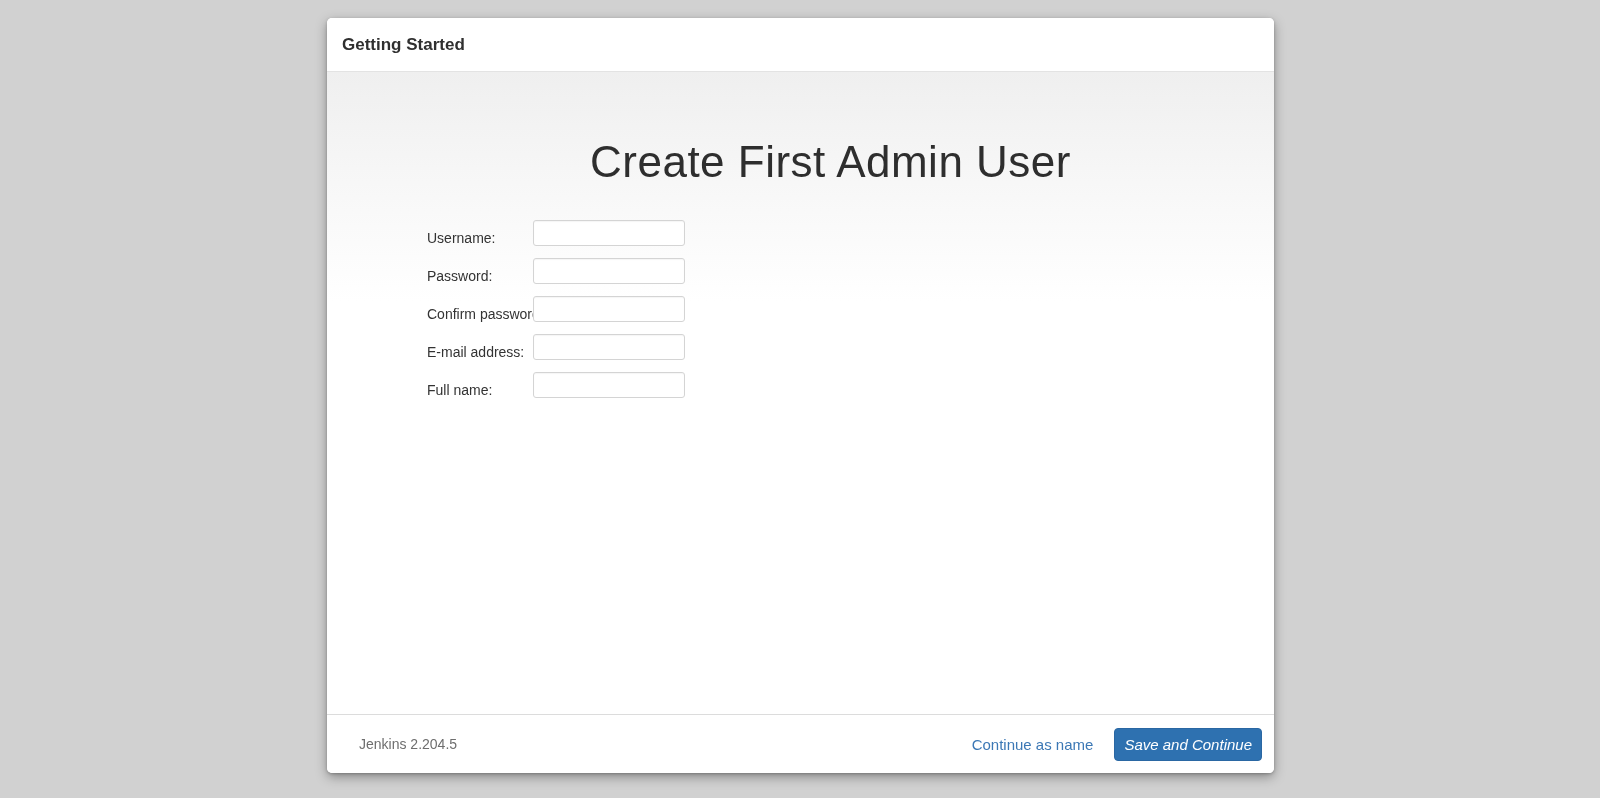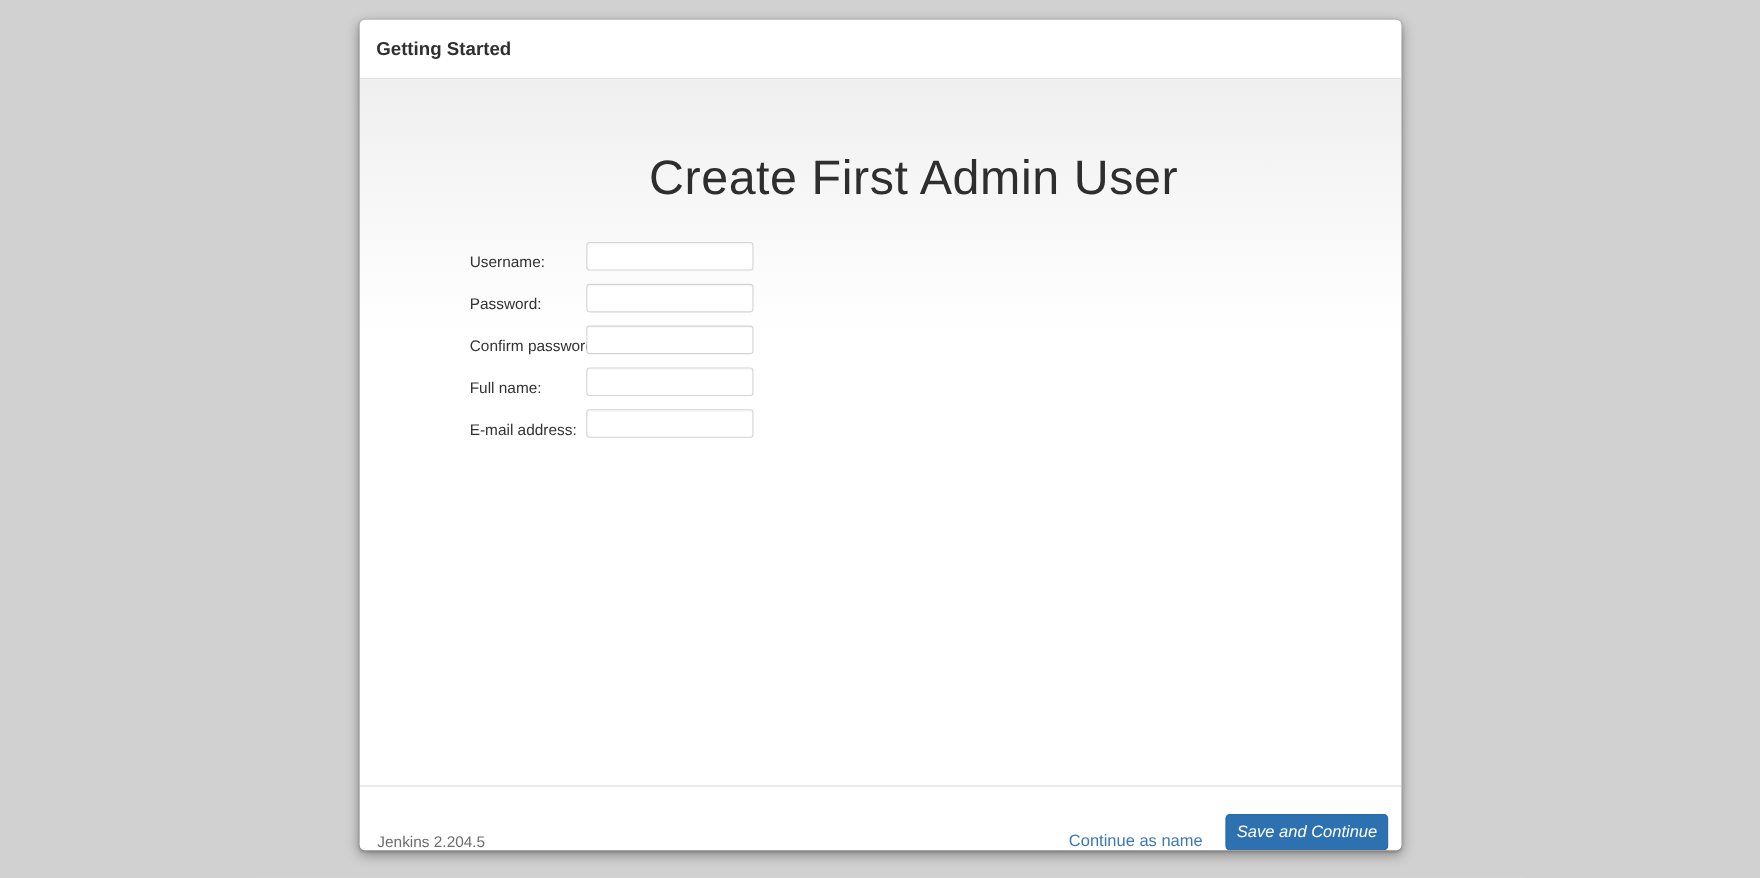--- a/index.html
+++ b/index.html
@@ -80,22 +80,22 @@
     color: #333;
     box-shadow: inset 0 1px 1px rgba(0,0,0,0.04);
     outline: none;
     font-family: "Liberation Sans", sans-serif;
   }
   .dialog-footer {
     flex: 0 0 59px;
     background: #ffffff;
     border-top: 1px solid #dcdcdc;
     display: flex;
-    align-items: flex-end;
-    padding: 0 12px 0 16px;
+    align-items: center;
+    padding: 0 12px 0 32px;
   }
   .footer-version {
     font-size: 14px;
     color: #6e6e6e;
   }
   .footer-spacer { flex: 1 1 auto; }
   .footer-link {
     font-size: 15px;
     color: #3c78b5;
     text-decoration: none;
@@ -138,26 +138,26 @@
         <label class="form-label">Password:</label>
         <input class="form-input" type="password" value="" style="">
       </div>
 
       <div class="form-row">
         <label class="form-label">Confirm password:</label>
         <input class="form-input" type="password" value="" style="">
       </div>
 
       <div class="form-row">
-        <label class="form-label">Full name:</label>
+        <label class="form-label">E-mail address:</label>
         <input class="form-input" type="text" value="" style="">
       </div>
 
       <div class="form-row">
-        <label class="form-label">E-mail address:</label>
+        <label class="form-label">Full name:</label>
         <input class="form-input" type="text" value="" style="">
       </div>
 
     </form>
   </div>
 
   <div class="dialog-footer">
     <span class="footer-version">Jenkins 2.204.5</span>
     <span class="footer-spacer"></span>
     <a class="footer-link">Continue as name</a>

